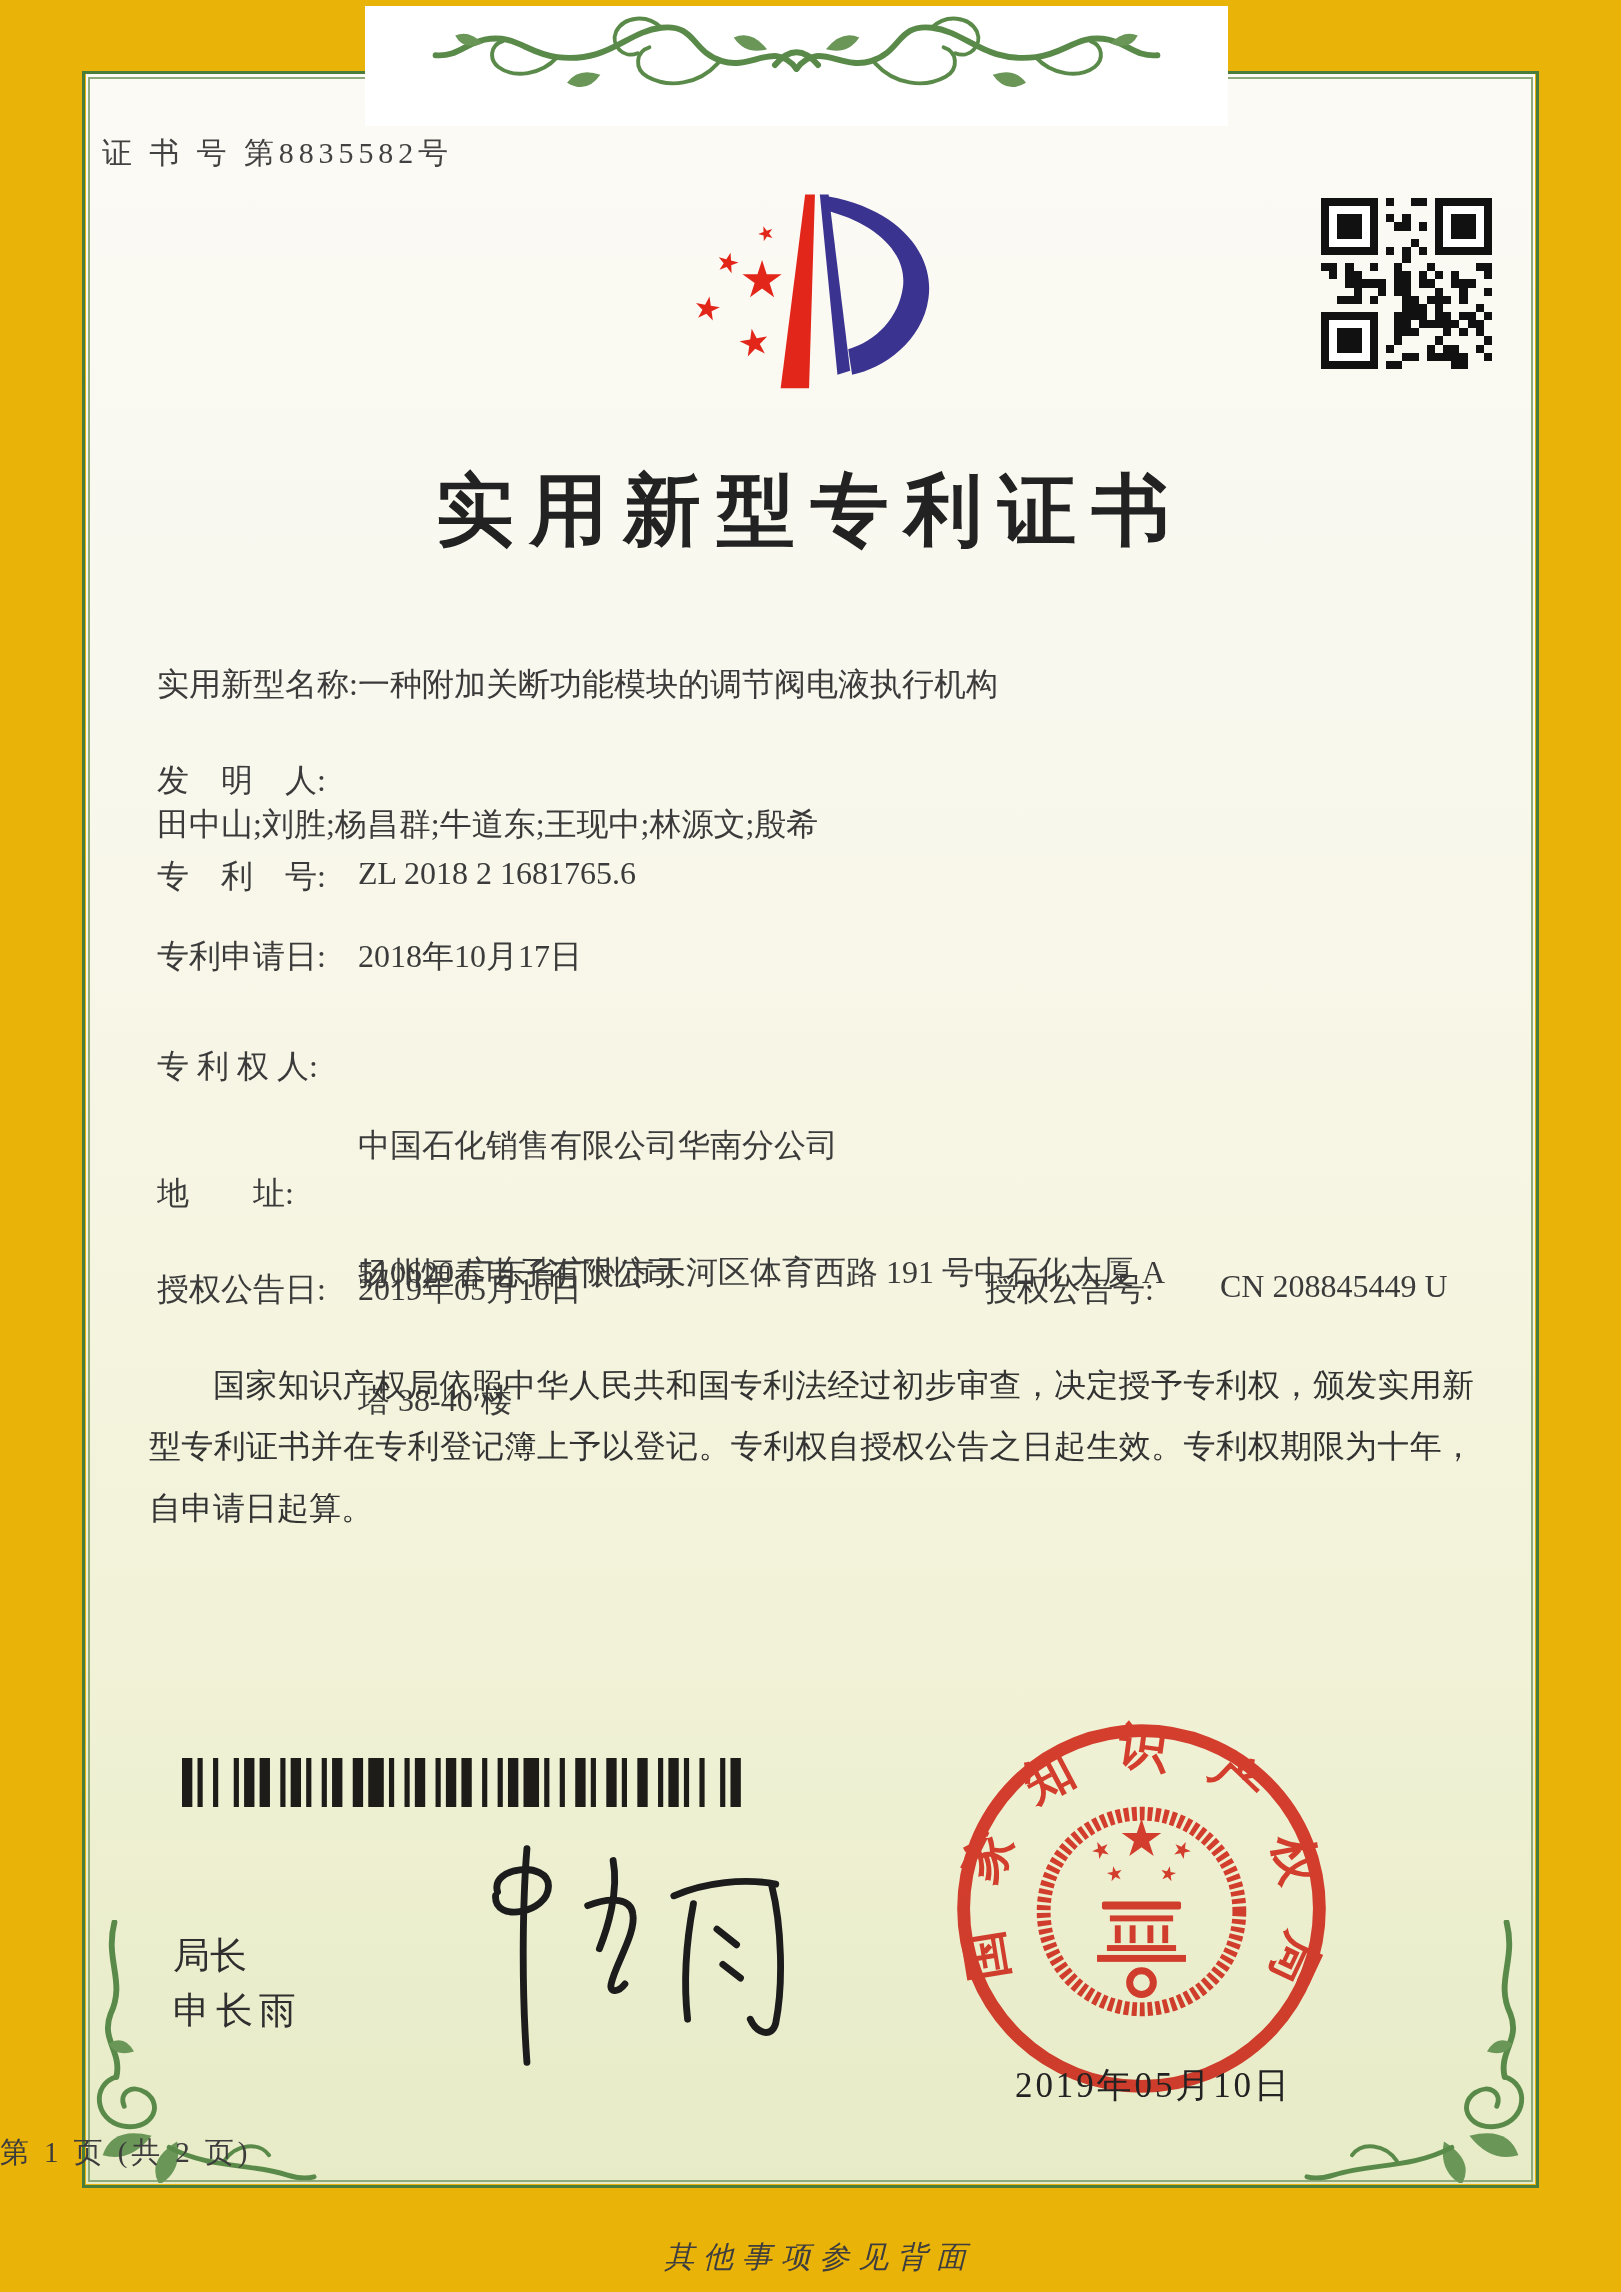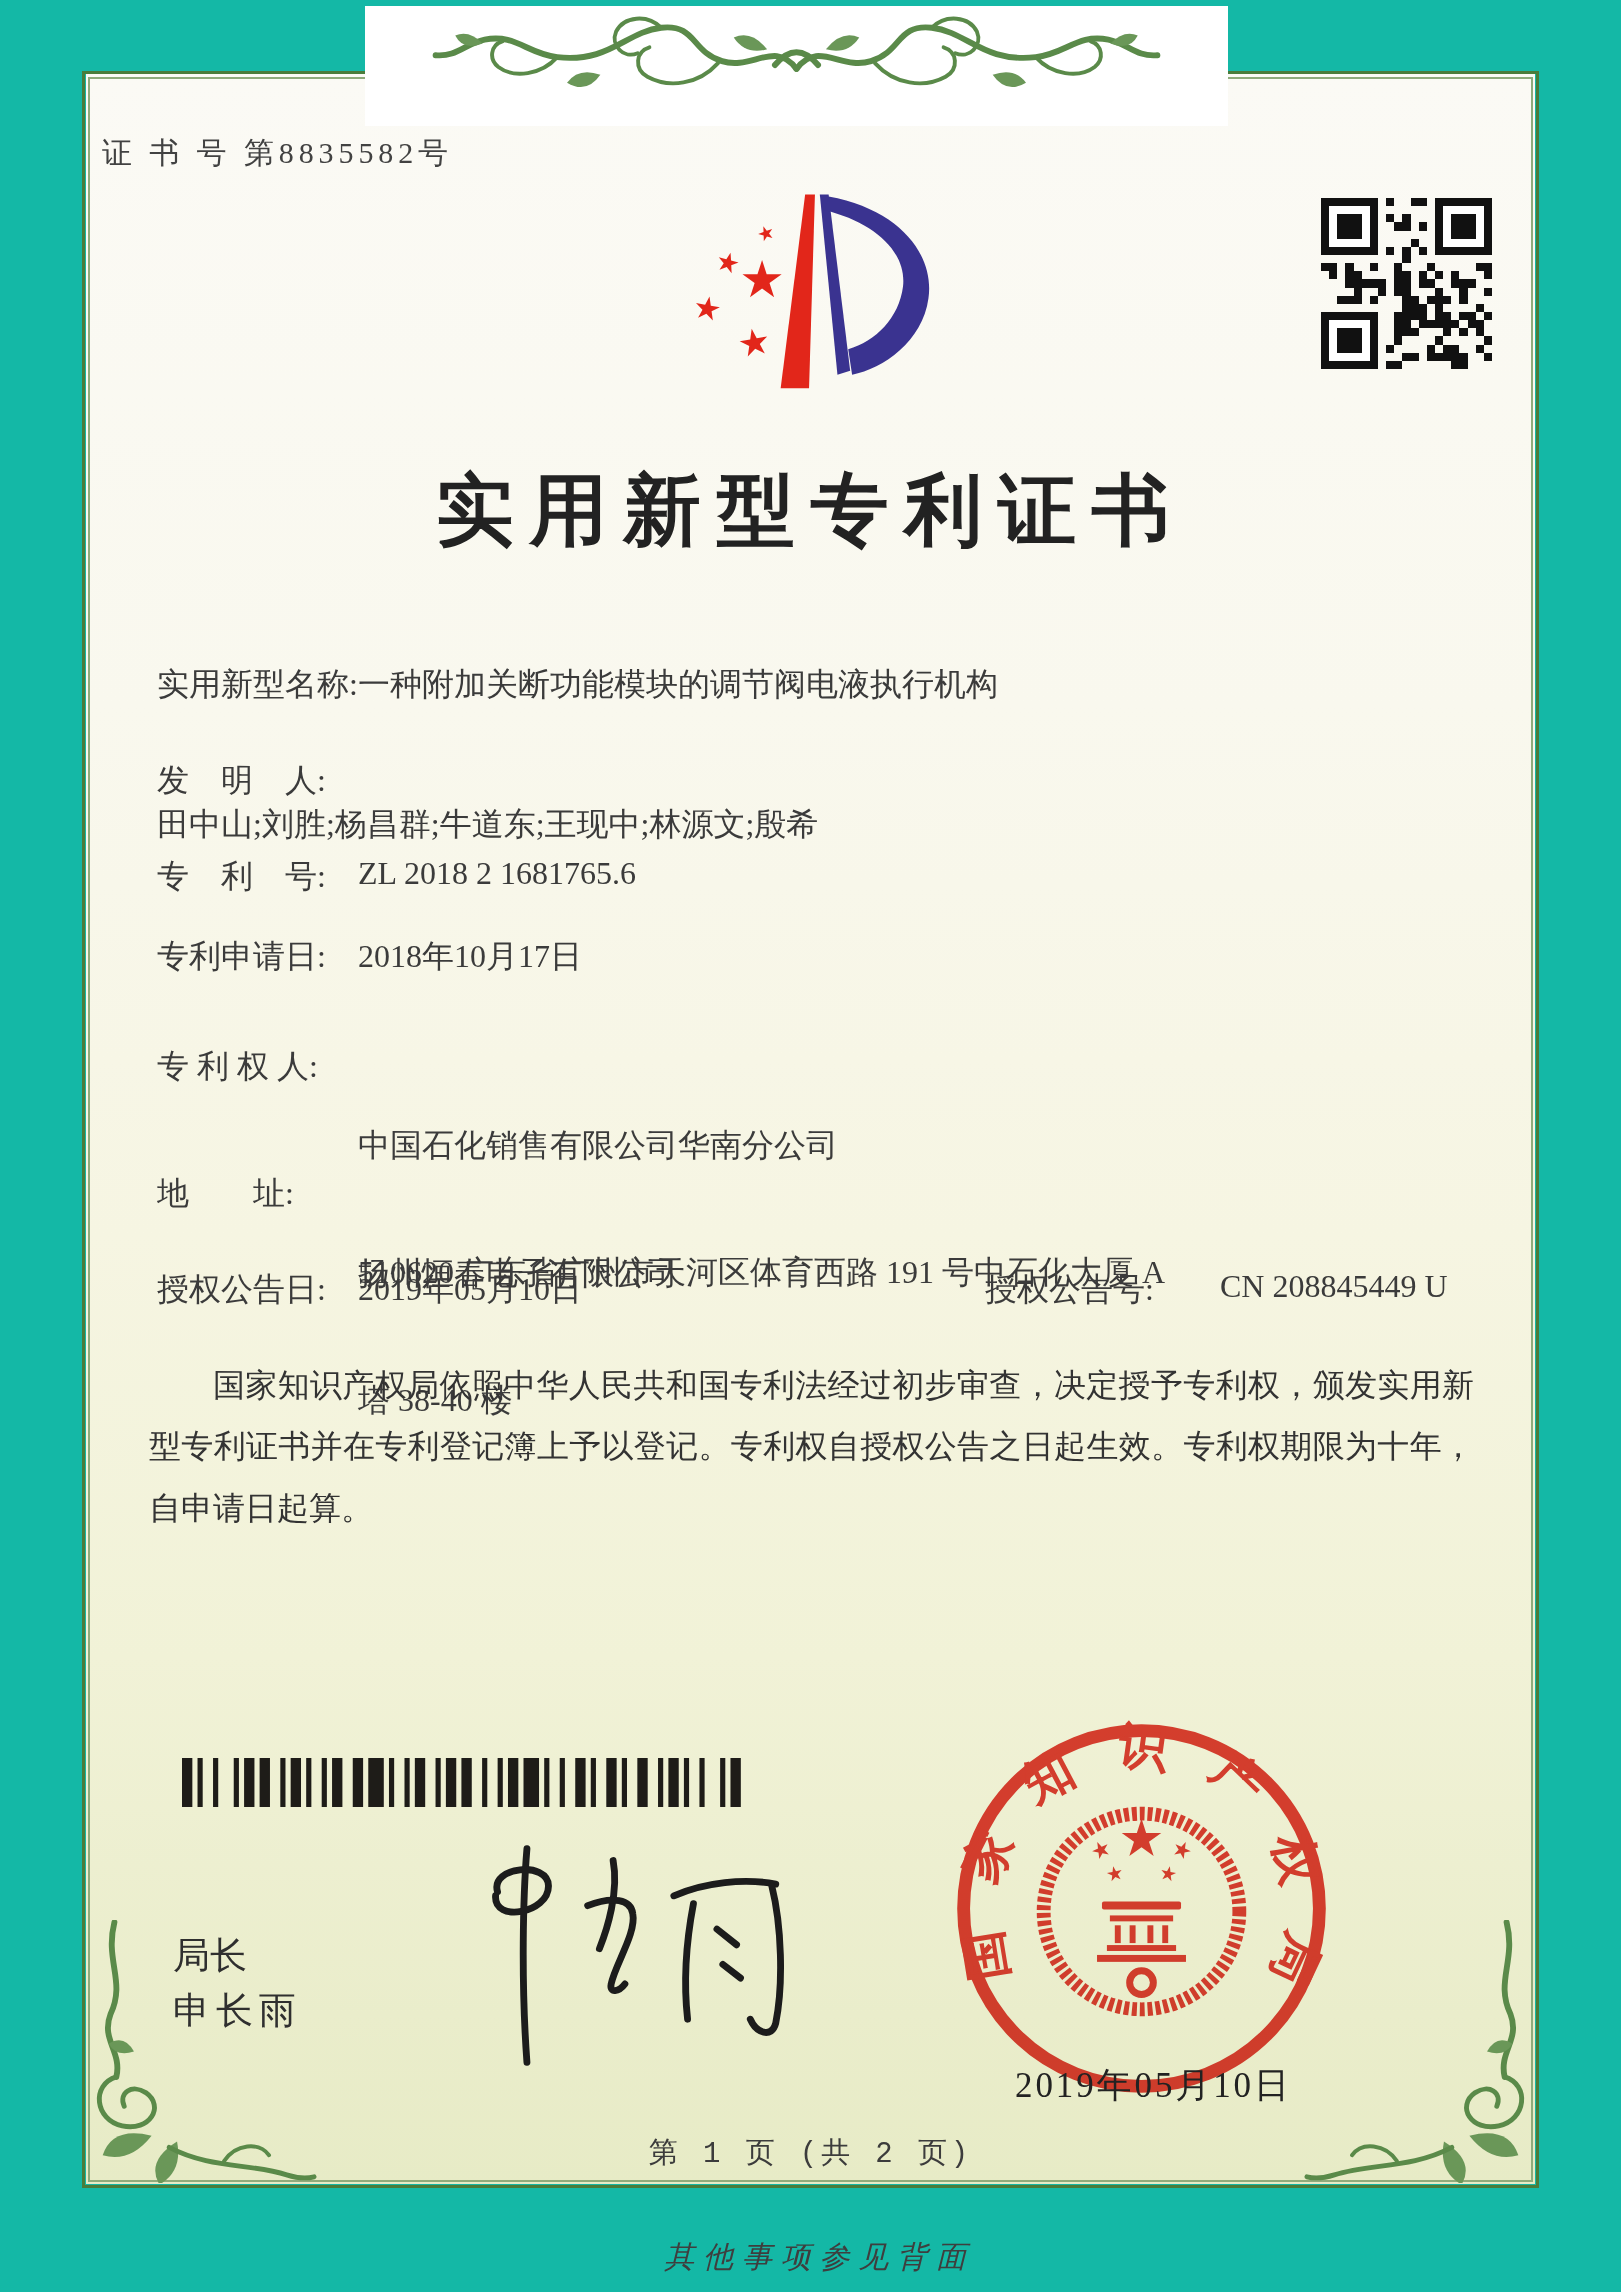--- a/index.html
+++ b/index.html
@@ -1,17 +1,17 @@
 <!DOCTYPE html>
 <html style="--border-green: #4a7c3b; --logo-red: #e2261a; --logo-blue: #3a3390; --seal-red: #e03226;"><head>
 <meta charset="utf-8">
 <style>
   html,body{margin:0;padding:0;background:#e9e9e9;}
   .page{
-    position:relative;width:1621px;height:2293px;background:#14b8a6;
+    position:relative;width:1621px;height:2293px;background:#eab308;
     overflow:hidden;font-family:"Liberation Serif","DejaVu Serif",serif;color:#3a3a3a;
   }
   
   .paper-inner{
     position:absolute;left:86px;top:74px;right:86px;bottom:109px;
     background:linear-gradient(180deg,#fbfaf5 0%,#f9f8ee 30%,#f6f5e2 55%,#f1f2d7 75%,#eaedcb 92%,#e7ebc6 100%);
   }
   .frame{
     position:absolute;left:82px;top:71px;right:82px;bottom:105px;
     border:3.9px solid var(--border-green,#4a7c3b);pointer-events:none;
@@ -42,21 +42,21 @@
   .body-text p{margin:0;text-indent:2em;}
   .barcode{position:absolute;left:182px;top:1758px;width:564px;height:49px;}
   .director-label{position:absolute;left:173px;top:1907px;font-size:37px;color:#2f2f2f;font-family:"Liberation Sans","DejaVu Sans",sans-serif;margin-top:24px;}
   .director-name{position:absolute;left:173px;top:1986px;font-size:37px;color:#2f2f2f;letter-spacing:5.9px;font-family:Liberation Serif, serif;}
   .signature{position:absolute;left:380px;top:1835px;width:431px;height:245px;}
   .seal{position:absolute;left:931px;top:1698px;width:421px;height:421px;opacity:.93;mix-blend-mode:multiply;}
   .seal-ring-text{font-size:50px;letter-spacing:41px;font-weight:bold;fill:var(--seal-red,#e03226);}
   .sr{fill:var(--seal-red,#e03226);}
   .srs{stroke:var(--seal-red,#e03226);fill:none;}
   .seal-date{position:absolute;left:1015px;top:2062px;font-size:35px;color:#222;letter-spacing:2.9px;white-space:pre;}
-  .page-no{position:absolute;left:0;top:2133px;width:100%;text-align:center;font-size:29px;letter-spacing:3.9px;color:#3c3c3c;font-family:Liberation Mono, monospace;}
+  .page-no{position:absolute;left:0;top:2133px;width:100%;font-size:29px;letter-spacing:3.9px;color:#3c3c3c;}
   .back-note{position:absolute;left:0;top:2237px;width:100%;text-align:center;font-size:30px;font-style:italic;letter-spacing:8.8px;color:#3e3e3e;margin-left:9px;}
   .orn-top{position:absolute;left:365px;top:5.9px;width:863px;height:120px;background:#ffffff;}
   .orn-corner{position:absolute;bottom:110px;width:230px;height:263px;}
   .orn-corner.left{left:87px;}
   .orn-corner.right{right:87px;transform:scaleX(-1);}
   .grn{stroke:#5a8a49;fill:none;stroke-linecap:round;}
   .grnf{fill:#6a9758;stroke:none;}
 </style>
 </head>
 <body>

